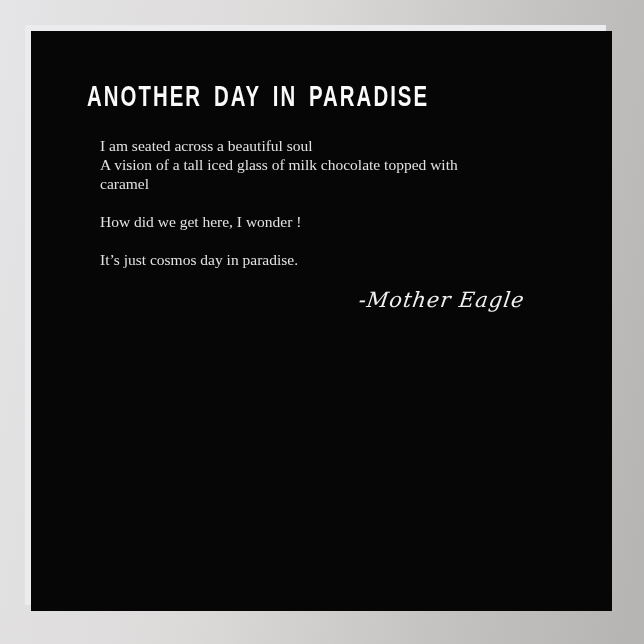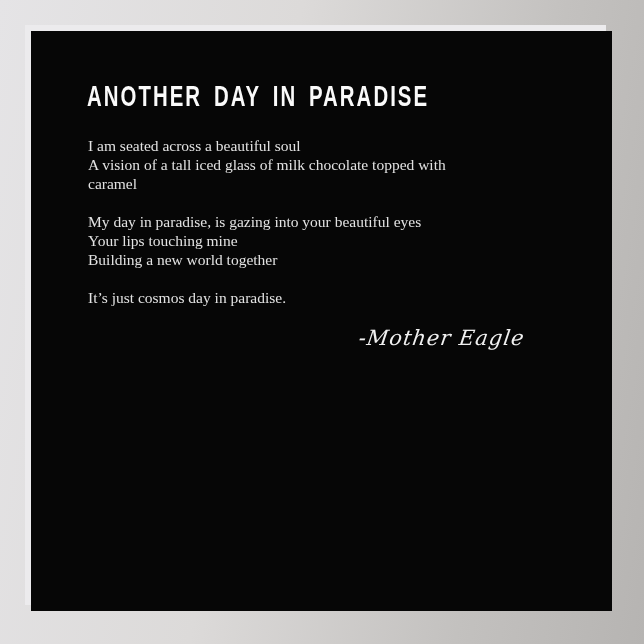--- a/index.html
+++ b/index.html
@@ -43,21 +43,21 @@
     white-space: nowrap;
     transform: scaleX(0.68);
     transform-origin: left bottom;
   }
   .poem-body {
     color: #e2e2e2;
     font-size: 15.5px;
     line-height: 19px;
   }
   .stanza {
-    margin: 0 0 19px 1px;
+    margin: 0 0 19px 13px;
     white-space: nowrap;
   }
   .signature {
     margin-top: 6px;
     text-align: right;
     color: #f0f0f0;
     font-family: "DejaVu Serif", serif;
     font-style: italic;
     font-size: 21px;
     letter-spacing: 1px;
@@ -66,18 +66,18 @@
   }
 </style>
 </head>
 <body>
 
 <div class="poster">
   <div class="poster-content">
     <h1 class="poster-title">ANOTHER DAY IN PARADISE</h1>
     <div class="poem-body">
         <p class="stanza">I am seated across a beautiful soul<br>A vision of a tall iced glass of milk chocolate topped with<br>caramel</p>
-        <p class="stanza">My day in paradise, is gazing into your beautiful eyes<br>Your lips touching mine<br>Building a new world together</p>
+        <p class="stanza">How did we get here, I wonder !</p>
         <p class="stanza">It’s just cosmos day in paradise.</p>
       </div>
     <div class="signature">-Mother Eagle</div>
   </div>
 </div>
 
 </body></html>

